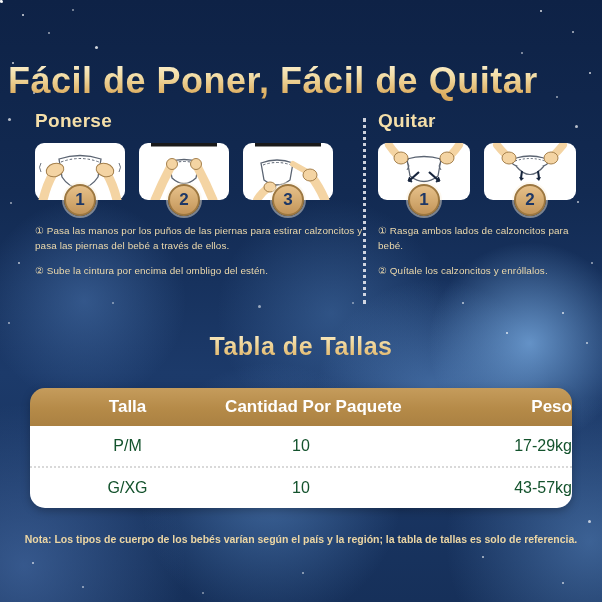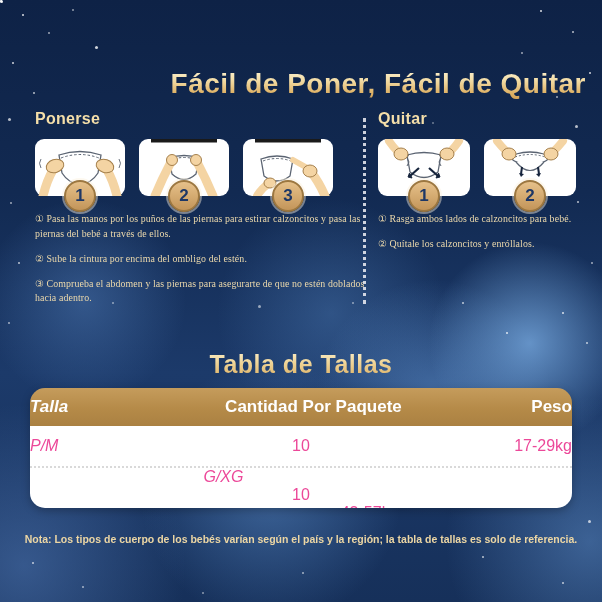--- a/index.html
+++ b/index.html
@@ -39,56 +39,56 @@
   }
   .stars::after{
     content:"";position:absolute;top:0;left:0;width:3px;height:3px;border-radius:50%;
     background:rgba(255,255,255,.95);
     box-shadow:
       95px 46px 0 rgba(255,255,255,.8), 575px 125px 0 rgba(255,255,255,.7),
       8px 118px 0 rgba(255,255,255,.7), 548px 425px 0 rgba(255,255,255,.75),
       258px 305px 0 rgba(255,255,255,.55), 588px 520px 0 rgba(255,255,255,.7);
   }
   .title{
-    position:absolute;top:52px;left:0;right:0;margin:16px;text-align:right;
-    font-size:28px;font-weight:bold;letter-spacing:.5px;
+    position:absolute;top:52px;left:0;right:0;margin:8px;text-align:left;
+    font-size:36px;font-weight:bold;letter-spacing:.5px;
     background:linear-gradient(180deg,#fdf4d8 0%,#f3dda6 38%,#dfb266 78%,#d2a055 100%);
     -webkit-background-clip:text;background-clip:text;color:transparent;
   }
   .content{position:absolute;top:110px;left:35px;right:20px;height:220px;}
-  .section-heading{margin:0;font-size:16px;font-weight:bold;color:#f5dfa9;letter-spacing:.3px;}
+  .section-heading{margin:0;font-size:19px;font-weight:bold;color:#f5dfa9;letter-spacing:.3px;}
   .col-left{position:absolute;left:0;top:0;width:332px;}
   .col-right{position:absolute;left:343px;top:0;width:214px;}
   .divider{position:absolute;left:328px;top:8px;height:186px;border-left:3px dotted rgba(240,240,245,.85);}
   .cards{display:flex;gap:14px;margin-top:11px;}
   .card{position:relative;width:90px;height:57px;background:#fff;border-radius:9px;flex:0 0 auto;}
   .col-right .card{width:92px;}
   .card svg{display:block;width:100%;height:100%;}
   .badge{
     position:absolute;bottom:-16px;left:50%;transform:translateX(-50%);
     width:28px;height:28px;border-radius:50%;
     background:linear-gradient(180deg,#e6c08a 0%,#d3a96f 55%,#c3955a 100%);
     border:2px solid #9c7740;box-shadow:0 0 0 2px rgba(250,240,220,.45);
     color:#1d3766;font-weight:bold;font-size:17px;
     display:flex;align-items:center;justify-content:center;
   }
-  .steps{margin-top:16px;font-family:Liberation Serif, serif;}
+  .steps{margin-top:24px;}
   .step{margin:0 0 10px;font-size:9.9px;line-height:1.5;color:#ecd9ac;letter-spacing:.1px;}
   .table-title{
-    position:absolute;top:332px;left:0;right:0;margin:18px;text-align:center;
+    position:absolute;top:332px;left:0;right:0;margin:0;text-align:center;
     font-size:25px;font-weight:bold;letter-spacing:.5px;
     background:linear-gradient(180deg,#fbefcb 0%,#efd497 45%,#dcae60 100%);
     -webkit-background-clip:text;background-clip:text;color:transparent;
   }
   .size-table{position:absolute;top:388px;left:30px;width:542px;border-radius:15px;overflow:hidden;box-shadow:0 3px 8px rgba(0,0,0,.25);}
   .thead{display:flex;align-items:center;height:38px;background:linear-gradient(180deg,#c59c5c 0%,#b58a48 55%,#aa8142 100%);color:#fff;font-weight:bold;font-size:17px;}
   .tbody{background:#fff;}
-  .trow{display:flex;align-items:center;height:40px;font-size:16px;color:#ec4899;}
-  .trow + .trow{border-top:2px dotted #d9d9d9;flex-direction:column;}
-  .c1{width:36%;text-align:left;white-space:nowrap;font-style:italic;}
+  .trow{display:flex;align-items:center;height:40px;font-size:16px;color:#14532d;}
+  .trow + .trow{border-top:2px dotted #d9d9d9;}
+  .c1{width:36%;text-align:center;white-space:nowrap;}
   .c2{width:28%;text-align:center;white-space:nowrap;}
   .c3{width:36%;text-align:right;white-space:nowrap;}
   .note{position:absolute;top:525px;left:0;right:0;margin:8px;text-align:center;font-size:10.5px;color:#ecd6a4;white-space:nowrap;font-weight:bold;}
 </style>
 </head>
 <body>
 
 <div class="stage">
   <div class="stars"></div>
 
@@ -135,21 +135,20 @@
             <ellipse cx="67" cy="32" rx="7" ry="6" fill="#f4d4a3" stroke="#a5804c" stroke-width="1"></ellipse>
             <path d="M14 57 Q18 50 25 45" stroke="#f4d4a3" stroke-width="8" fill="none" stroke-linecap="round"></path>
             <ellipse cx="27" cy="44" rx="6" ry="5" fill="#f4d4a3" stroke="#a5804c" stroke-width="1"></ellipse>
           </svg>
           <div class="badge">3</div>
         </div>
       </div>
       <div class="steps">
         <p class="step">① Pasa las manos por los puños de las piernas para estirar calzoncitos y pasa las piernas del bebé a través de ellos.</p>
         <p class="step">② Sube la cintura por encima del ombligo del estén.</p>
-        <p class="step">③ Comprueba el abdomen y las piernas para asegurarte de que no estén doblados hacia adentro.</p>
       </div>
     </section>
 
     <div class="divider"></div>
 
     <section class="col-right">
       <h2 class="section-heading">Quitar</h2>
       <div class="cards">
         <div class="card">
           <svg viewBox="0 0 90 57">

